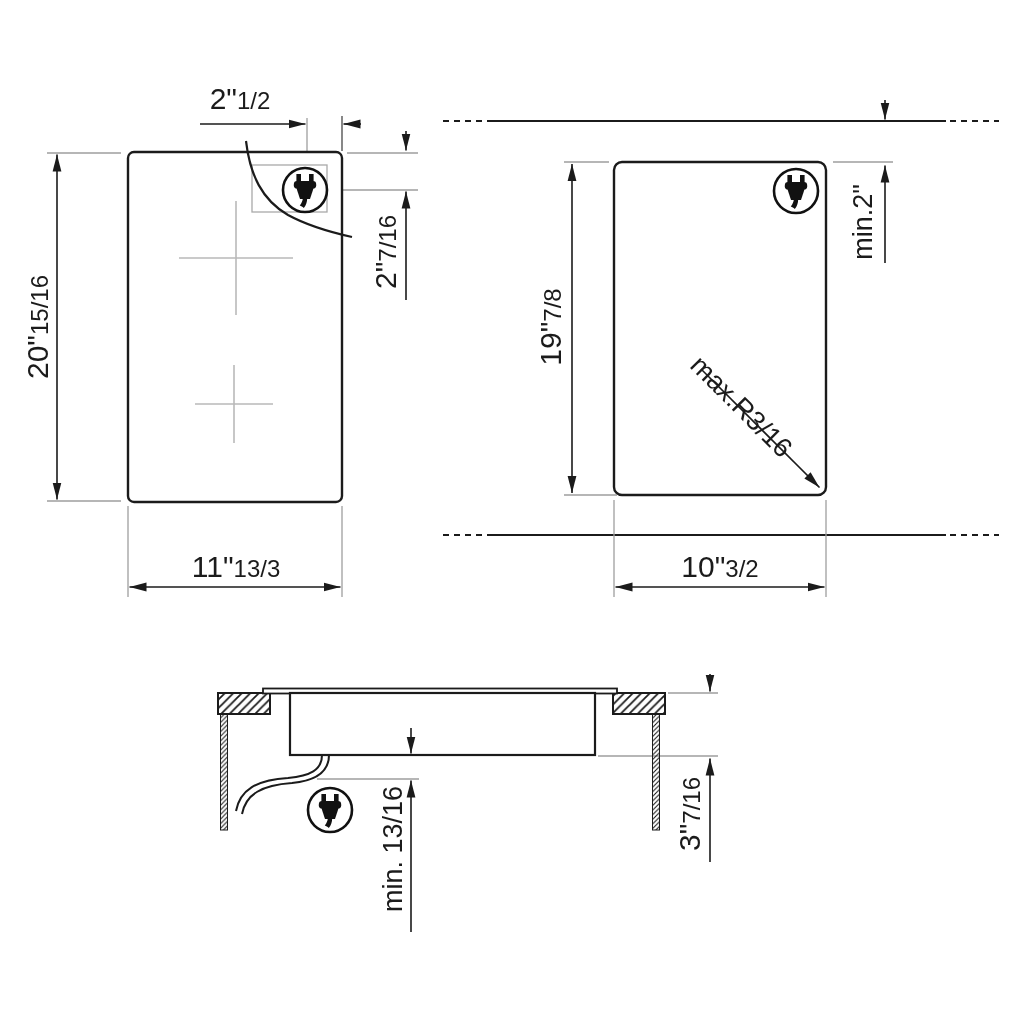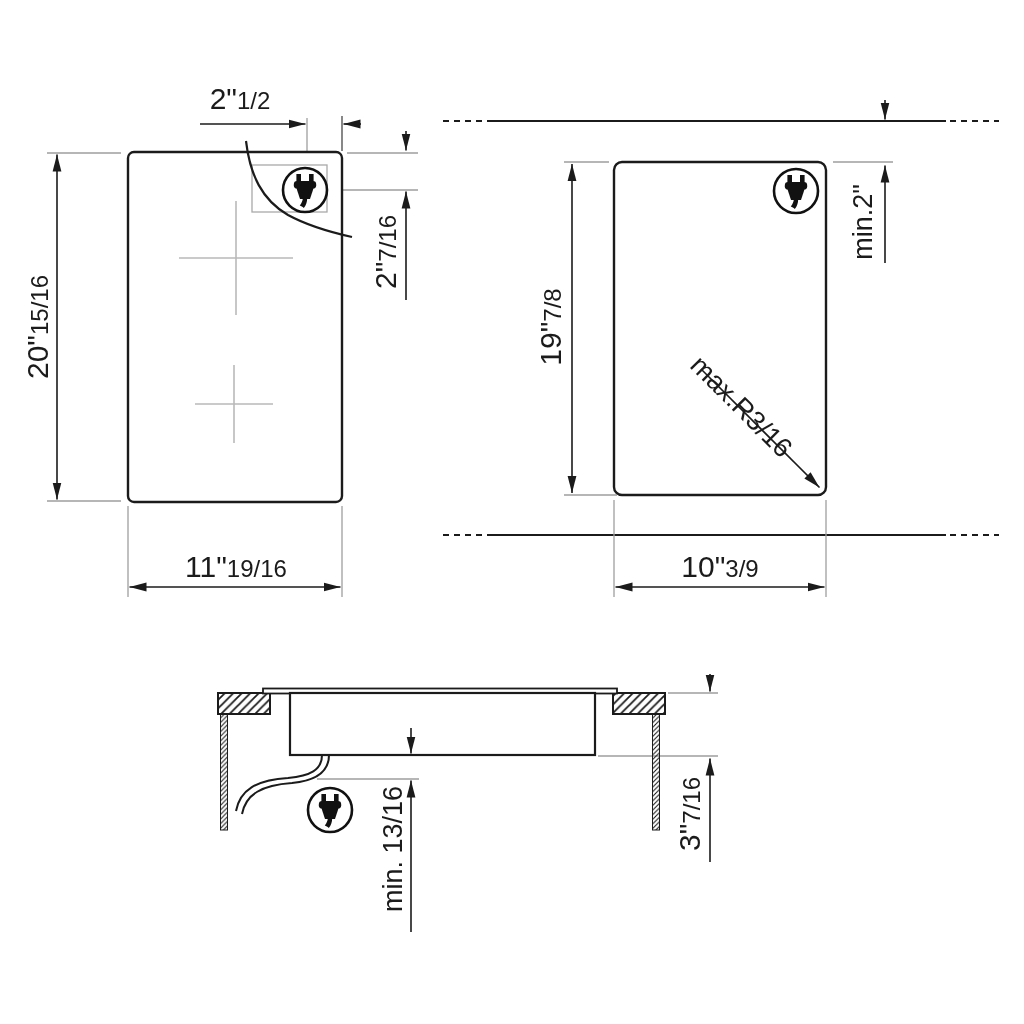--- a/index.html
+++ b/index.html
@@ -147,31 +147,31 @@
 
 <div class="lbl v" style="left:386px;top:252px">
   <span class="mn">2"</span><span class="fr">7/16</span>
 </div>
 
 <div class="lbl v" style="left:38px;top:327px">
   <span class="mn">20"</span><span class="fr">15/16</span>
 </div>
 
 <div class="lbl" style="left:236px;top:567px">
-  <span class="mn">11"</span><span class="fr">19/16</span>
+  <span class="mn">11"</span><span class="fr">13/3</span>
 </div>
 
 <div class="lbl v" style="left:551px;top:327px">
   <span class="mn">19"</span><span class="fr">7/8</span>
 </div>
 
 <div class="lbl v u27" style="left:863px;top:222px">min.2"</div>
 
 <div class="lbl" style="left:720px;top:567px">
-  <span class="mn">10"</span><span class="fr">3/9</span>
+  <span class="mn">10"</span><span class="fr">3/2</span>
 </div>
 
 <div class="lbl d45 u27" style="left:741px;top:407px">max.R3/16</div>
 
 <div class="lbl v u27" style="left:393px;top:849px">min. 13/16</div>
 
 <div class="lbl v" style="left:690px;top:814px">
   <span class="mn">3"</span><span class="fr">7/16</span>
 </div>
 

